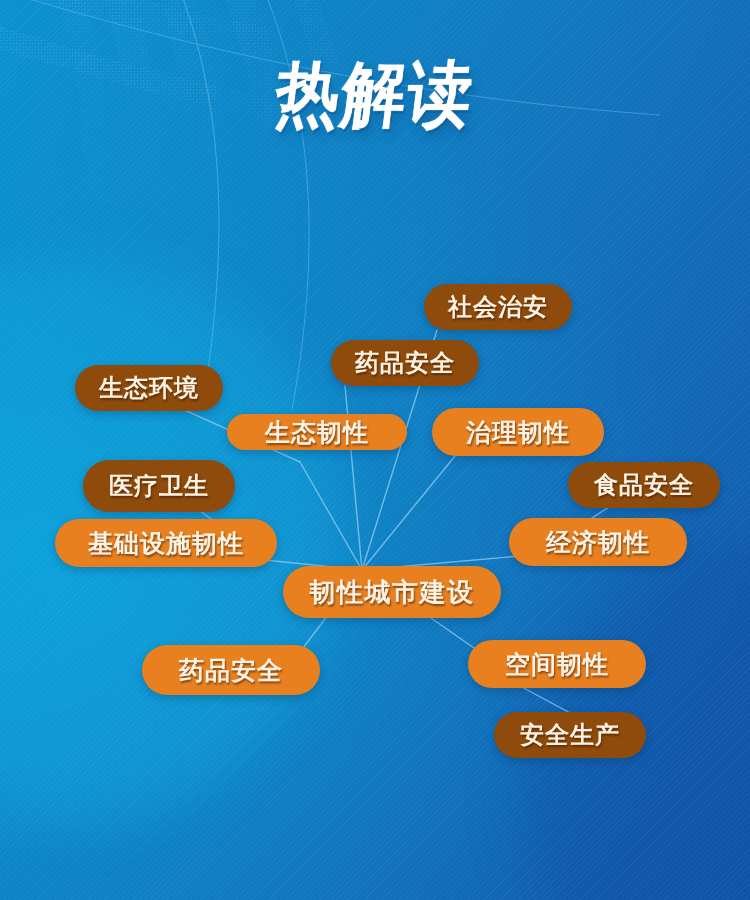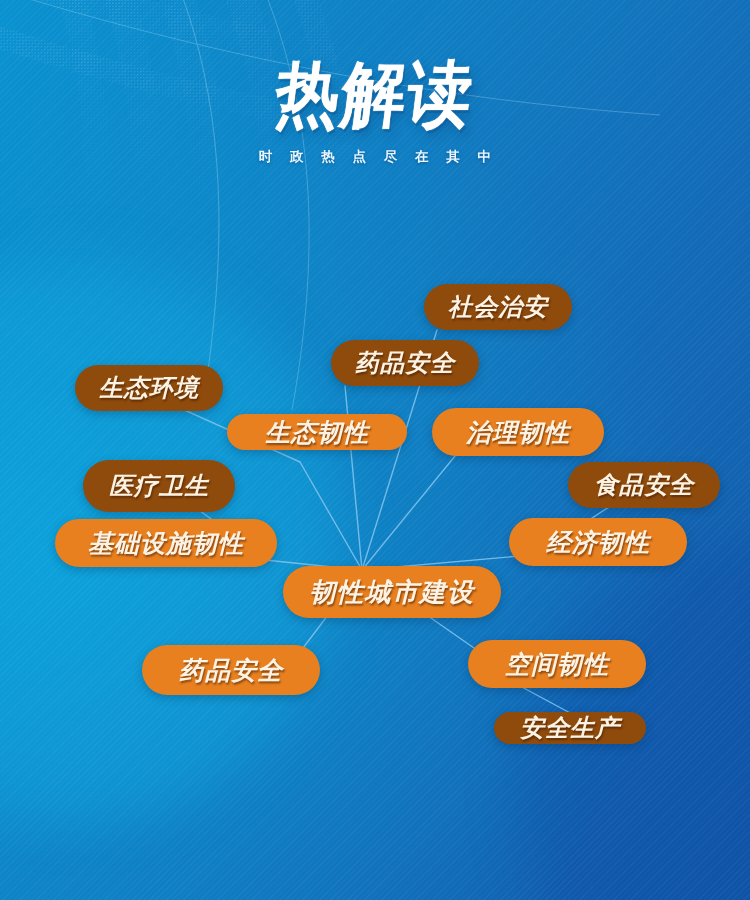--- a/index.html
+++ b/index.html
@@ -109,21 +109,20 @@
     box-sizing: border-box;
     border-radius: 999px;
     color: #fdf3e4;
     font-family: "DejaVu Sans", "Liberation Sans", sans-serif;
     font-weight: 700;
     white-space: nowrap;
     letter-spacing: 1px;
     text-shadow: 1px 2px 2px rgba(60,22,0,0.55);
     box-shadow: 0 3px 8px rgba(8,45,85,0.30);
     user-select: none;
-    font-style: italic;
   }
   .node.branch {           
     background: #e8801f;
     font-size: 25px;
   }
   .node.leaf {             
     background: #8e4b0c;
     font-size: 24px;
   }
   .node.root {             
@@ -171,21 +170,20 @@
         <path d="M 255 -40 C 455 160, 512 365, 462 640" stroke="#bfe9ff" stroke-width="1"></path>
         <path d="M -40 150 C 200 235, 470 320, 830 345" stroke="#bfe9ff" stroke-width="1"></path>
       </g>
     </svg>
   </div>
 
   <div class="tex-stripes"></div>
 
   <div class="logo-wrap">
     <div class="logo-main">热解读</div>
-    <div class="logo-sub">时 政 热 点 尽 在 其 中</div>
   </div>
 
   <div class="map">
     <svg class="links" id="link-layer" viewBox="0 0 750 900" xmlns="http://www.w3.org/2000/svg">
         <line x1="362" y1="570" x2="437" y2="330" stroke="#7ec2ea" stroke-width="1.4" stroke-linecap="round" opacity="0.9"></line>
         <line x1="362" y1="570" x2="345" y2="386" stroke="#7ec2ea" stroke-width="1.4" stroke-linecap="round" opacity="0.9"></line>
         <line x1="362" y1="570" x2="300" y2="462" stroke="#7ec2ea" stroke-width="1.4" stroke-linecap="round" opacity="0.9"></line>
         <line x1="362" y1="570" x2="455" y2="456" stroke="#7ec2ea" stroke-width="1.4" stroke-linecap="round" opacity="0.9"></line>
         <line x1="362" y1="570" x2="265" y2="560" stroke="#7ec2ea" stroke-width="1.4" stroke-linecap="round" opacity="0.9"></line>
         <line x1="362" y1="570" x2="520" y2="556" stroke="#7ec2ea" stroke-width="1.4" stroke-linecap="round" opacity="0.9"></line>
@@ -201,18 +199,18 @@
         <div class="node leaf" style="left: 331px; top: 340px; width: 148px; height: 46px; background: rgb(142, 75, 12);">药品安全</div>
         <div class="node leaf" style="left: 75px; top: 365px; width: 148px; height: 46px; background: rgb(142, 75, 12);">生态环境</div>
         <div class="node branch" style="left: 227px; top: 414px; width: 180px; height: 36px; background: rgb(232, 128, 31);">生态韧性</div>
         <div class="node branch" style="left: 432px; top: 408px; width: 172px; height: 48px; background: rgb(232, 128, 31);">治理韧性</div>
         <div class="node leaf" style="left: 83px; top: 460px; width: 152px; height: 52px; background: rgb(142, 75, 12);">医疗卫生</div>
         <div class="node leaf" style="left: 568px; top: 462px; width: 152px; height: 46px; background: rgb(142, 75, 12);">食品安全</div>
         <div class="node branch" style="left: 55px; top: 519px; width: 222px; height: 48px; background: rgb(232, 128, 31);">基础设施韧性</div>
         <div class="node branch" style="left: 509px; top: 518px; width: 178px; height: 48px; background: rgb(232, 128, 31);">经济韧性</div>
         <div class="node branch" style="left: 142px; top: 645px; width: 178px; height: 50px; background: rgb(232, 128, 31);">药品安全</div>
         <div class="node branch" style="left: 468px; top: 640px; width: 178px; height: 48px; background: rgb(232, 128, 31);">空间韧性</div>
-        <div class="node leaf" style="left: 494px; top: 712px; width: 152px; height: 32px; background: rgb(142, 75, 12);">安全生产</div>
+        <div class="node leaf" style="left: 494px; top: 712px; width: 152px; height: 46px; background: rgb(142, 75, 12);">安全生产</div>
         <div class="node root" style="left: 283px; top: 566px; width: 218px; height: 52px; background: rgb(232, 128, 31);">韧性城市建设</div>
       </div>
   </div>
 
 </div>
 
 </body></html>

